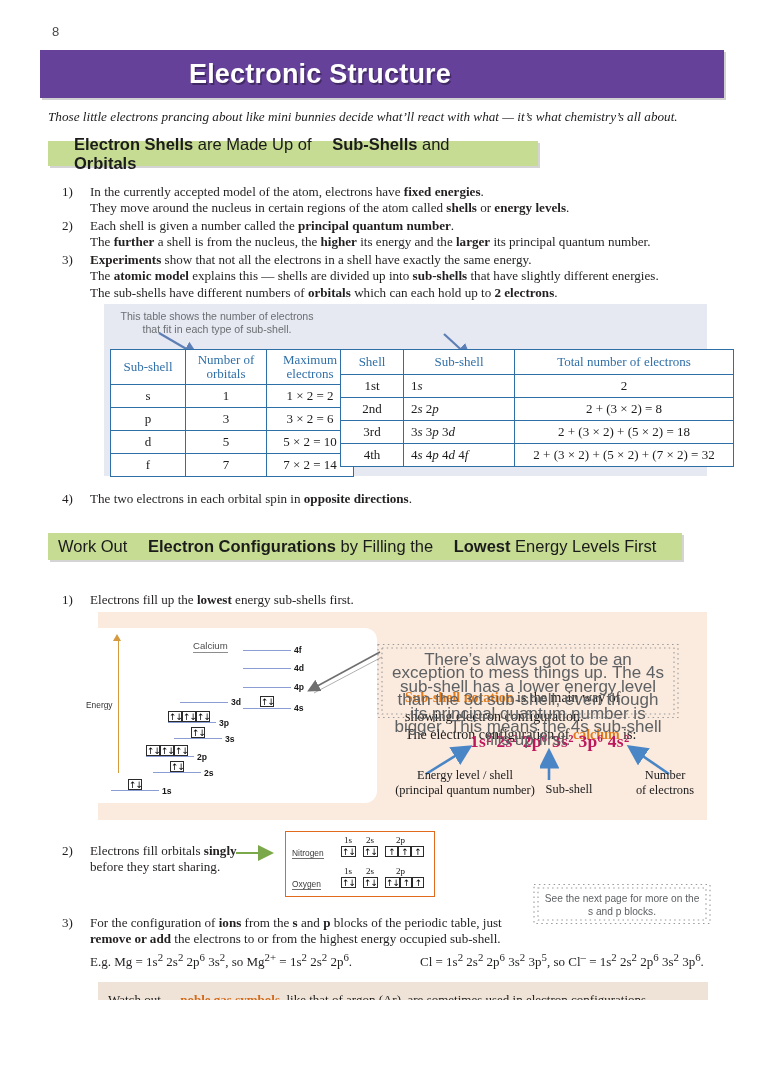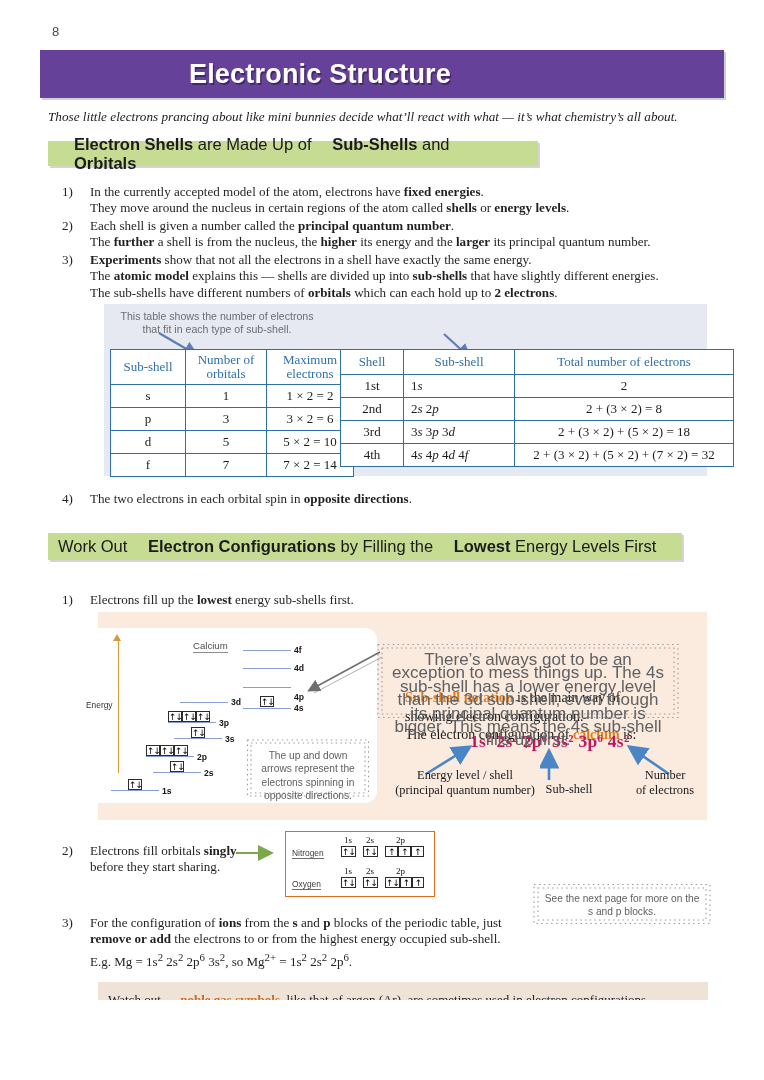--- a/index.html
+++ b/index.html
@@ -253,21 +253,21 @@
     <div class="energy-txt">Energy</div>
     <div class="calcium">Calcium</div>
 
     <div class="lvl-line" style="left:145px;top:22px;width:48px;"></div>
     <div class="lvl-lbl" style="left:196px;top:17px;">4f</div>
 
     <div class="lvl-line" style="left:145px;top:40px;width:48px;"></div>
     <div class="lvl-lbl" style="left:196px;top:35px;">4d</div>
 
     <div class="lvl-line" style="left:145px;top:59px;width:48px;"></div>
-    <div class="lvl-lbl" style="left:196px;top:64px;">4p</div>
+    <div class="lvl-lbl" style="left:196px;top:54px;">4p</div>
 
     <div class="lvl-line" style="left:82px;top:74px;width:48px;"></div>
     <div class="lvl-lbl" style="left:133px;top:69px;">3d</div>
 
     <div class="lvl-line" style="left:145px;top:80px;width:48px;"></div>
     <div class="obox" style="left:162px;top:68px;width:14px;">↑↓</div>
     <div class="lvl-lbl" style="left:196px;top:75px;">4s</div>
 
     <div class="lvl-line" style="left:70px;top:94px;width:48px;"></div>
     <div class="obox" style="left:70px;top:83px;width:14px;">↑↓</div>
@@ -287,27 +287,20 @@
 
     <div class="lvl-line" style="left:55px;top:144px;width:48px;"></div>
     <div class="obox" style="left:72px;top:133px;width:14px;">↑↓</div>
     <div class="lvl-lbl" style="left:106px;top:140px;">2s</div>
 
     <div class="lvl-line" style="left:13px;top:162px;width:48px;"></div>
     <div class="obox" style="left:30px;top:151px;width:14px;">↑↓</div>
     <div class="lvl-lbl" style="left:64px;top:158px;">1s</div>
   </div>
 
-  <div class="burst" style="left:248px;top:742px;width:120px;font-size:10.2px;">
-    <svg width="124" height="58" style="position:absolute;left:-2px;top:-3px;">
-      <rect x="5" y="4" width="114" height="50" fill="none" stroke="#9a9a9a" stroke-width="1.1" stroke-dasharray="1.5 3.2"></rect>
-      <rect x="1.5" y="1" width="121" height="56" fill="none" stroke="#9a9a9a" stroke-width="1.1" stroke-dasharray="1.5 3.4"></rect>
-    </svg>
-    <div class="inner" style="padding:7px 9px;">The up and down arrows represent the electrons spinning in opposite directions.</div>
-  </div>
 
   <div class="burst" style="left:378px;top:622px;width:300px;font-size:17px;margin-top:24px;">
     <svg width="304" height="76" style="position:absolute;left:-2px;top:-3px;">
       <rect x="6" y="5" width="292" height="66" fill="none" stroke="#9a9a9a" stroke-width="1.1" stroke-dasharray="1.5 3.2"></rect>
       <rect x="2" y="1.5" width="300" height="73" fill="none" stroke="#9a9a9a" stroke-width="1.1" stroke-dasharray="1.5 3.4"></rect>
     </svg>
     <div class="inner" style="padding:7px 12px;">There’s always got to be an exception to mess things up. The 4s sub-shell has a lower energy level than the 3d sub-shell, even though its principal quantum number is bigger.  This means the 4s sub-shell fills up first.</div>
   </div>
 
   <svg class="arrow-svg" style="left:292px;top:648px;" width="94" height="48">
@@ -405,20 +398,21 @@
       <rect x="2" y="1.5" width="176" height="39" fill="none" stroke="#9a9a9a" stroke-width="1.1" stroke-dasharray="1.5 3.4"></rect>
     </svg>
     <div class="inner" style="padding:6px 10px;">See the next page for more on the s and p blocks.</div>
   </div>
 
   <div class="num-item" style="left:62px;top:915px;width:470px;">
     <span class="n">3)</span>
     <span class="txt">For the configuration of <b>ions</b> from the <b>s</b> and <b>p</b> blocks of the periodic table, just<br><b>remove or add</b> the electrons to or from the highest energy occupied sub-shell.</span>
   </div>
   <div style="position:absolute;left:90px;top:951px;font-size:13px;">E.g.  Mg = 1s<sup>2</sup> 2s<sup>2</sup> 2p<sup>6</sup> 3s<sup>2</sup>, so Mg<sup>2+</sup> = 1s<sup>2</sup> 2s<sup>2</sup> 2p<sup>6</sup>.</div>
+  <div style="position:absolute;left:420px;top:951px;font-size:13px;">Cl = 1s<sup>2</sup> 2s<sup>2</sup> 2p<sup>6</sup> 3s<sup>2</sup> 3p<sup>5</sup>, so Cl<sup>–</sup> = 1s<sup>2</sup> 2s<sup>2</sup> 2p<sup>6</sup> 3s<sup>2</sup> 3p<sup>6</sup>.</div>
 
   <div class="beige">
     <div class="t">
       <span>Watch out — </span><b>noble gas symbols</b><span>, like that of argon (Ar), are sometimes used in electron configurations.</span>
     </div>
   </div>
 
   <div class="footer">
     
     

